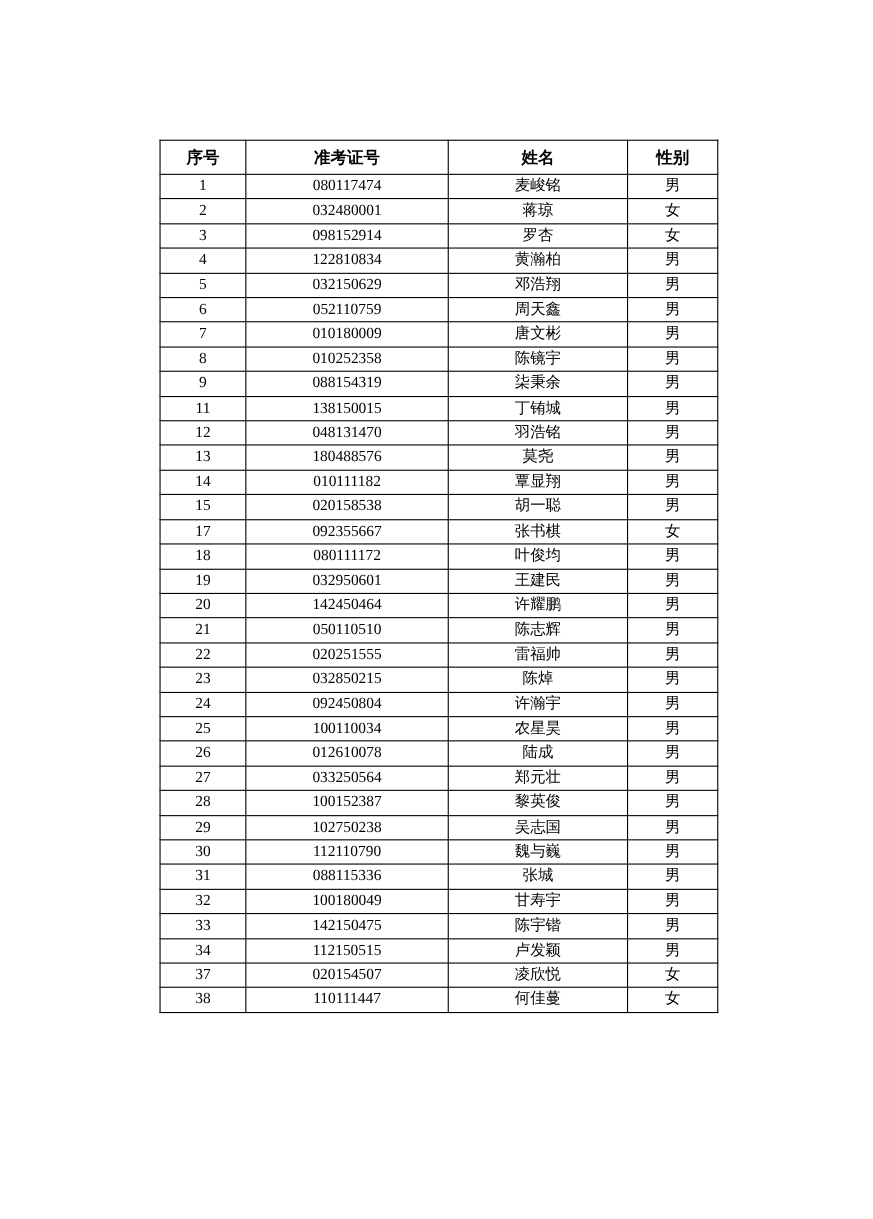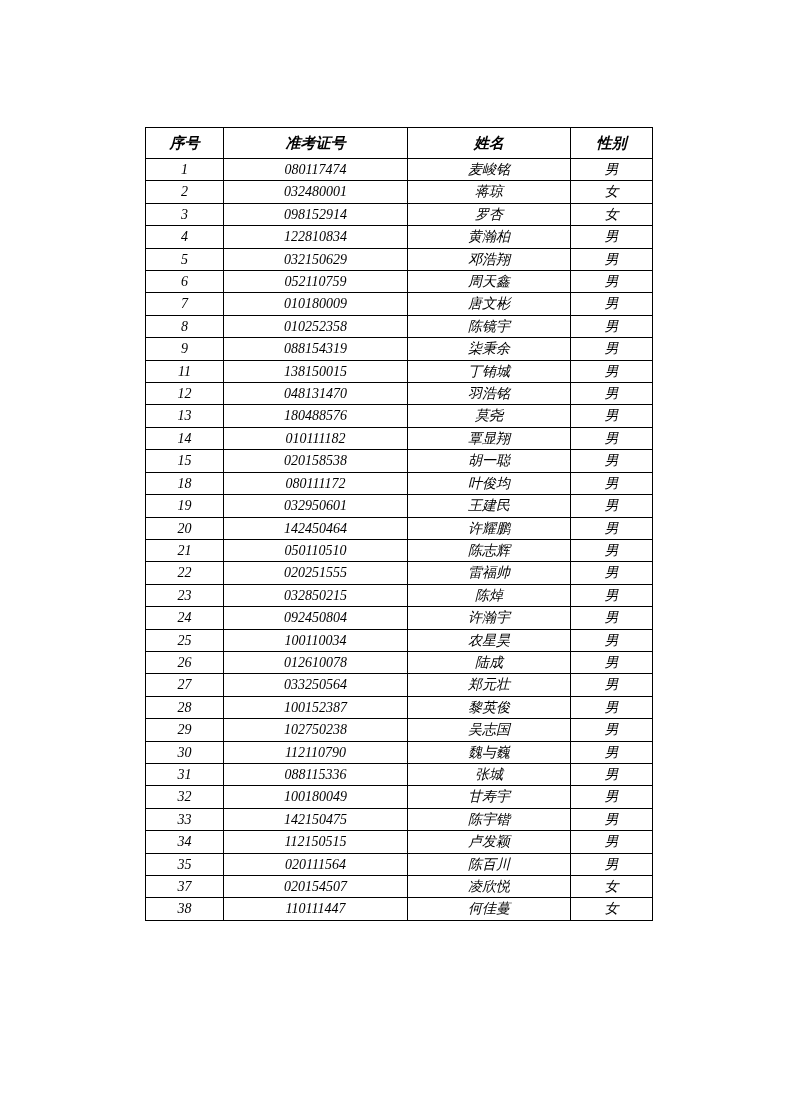--- a/index.html
+++ b/index.html
@@ -16,21 +16,20 @@
     font-family: "Liberation Serif", serif;
     color: #000000;
   }
   table.roster {
     position: absolute;
     left: 145px;
     top: 127px;
     border-collapse: collapse;
     table-layout: fixed;
     border: 1.5px solid #000000;
-    font-style: italic;
   }
   table.roster th,
   table.roster td {
     border: 1px solid #000000;
     text-align: center;
     vertical-align: middle;
     padding: 0;
     overflow: hidden;
     white-space: nowrap;
   }
@@ -149,20 +148,26 @@
           <td>覃显翔</td>
           <td>男</td>
         </tr>
         <tr>
           <td>15</td>
           <td>020158538</td>
           <td>胡一聪</td>
           <td>男</td>
         </tr>
         <tr>
+          <td>17</td>
+          <td>092355667</td>
+          <td>张书棋</td>
+          <td>女</td>
+        </tr>
+        <tr>
           <td>18</td>
           <td>080111172</td>
           <td>叶俊均</td>
           <td>男</td>
         </tr>
         <tr>
           <td>19</td>
           <td>032950601</td>
           <td>王建民</td>
           <td>男</td>
@@ -248,26 +253,20 @@
         <tr>
           <td>33</td>
           <td>142150475</td>
           <td>陈宇锴</td>
           <td>男</td>
         </tr>
         <tr>
           <td>34</td>
           <td>112150515</td>
           <td>卢发颖</td>
-          <td>男</td>
-        </tr>
-        <tr>
-          <td>35</td>
-          <td>020111564</td>
-          <td>陈百川</td>
           <td>男</td>
         </tr>
         <tr>
           <td>37</td>
           <td>020154507</td>
           <td>凌欣悦</td>
           <td>女</td>
         </tr>
         <tr>
           <td>38</td>

